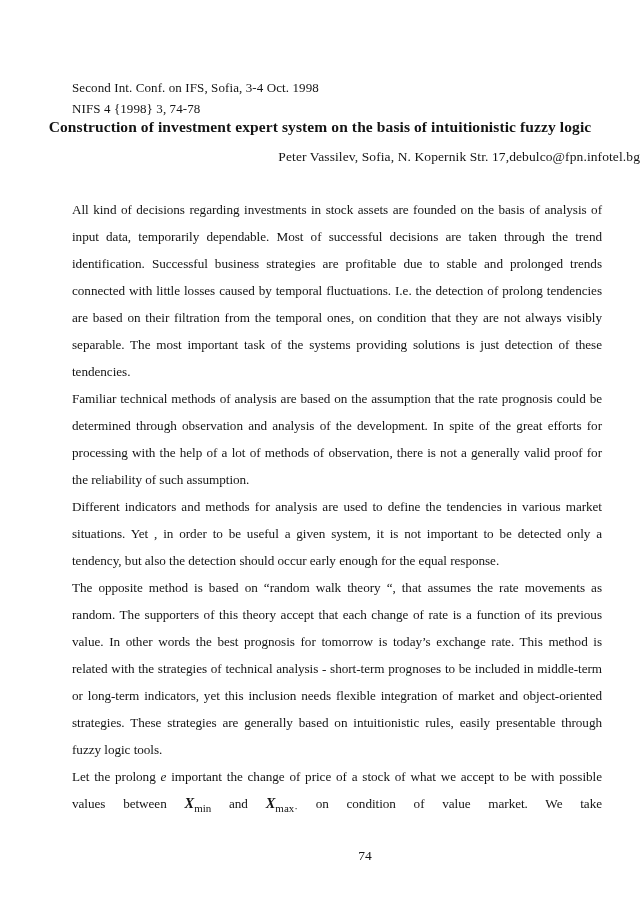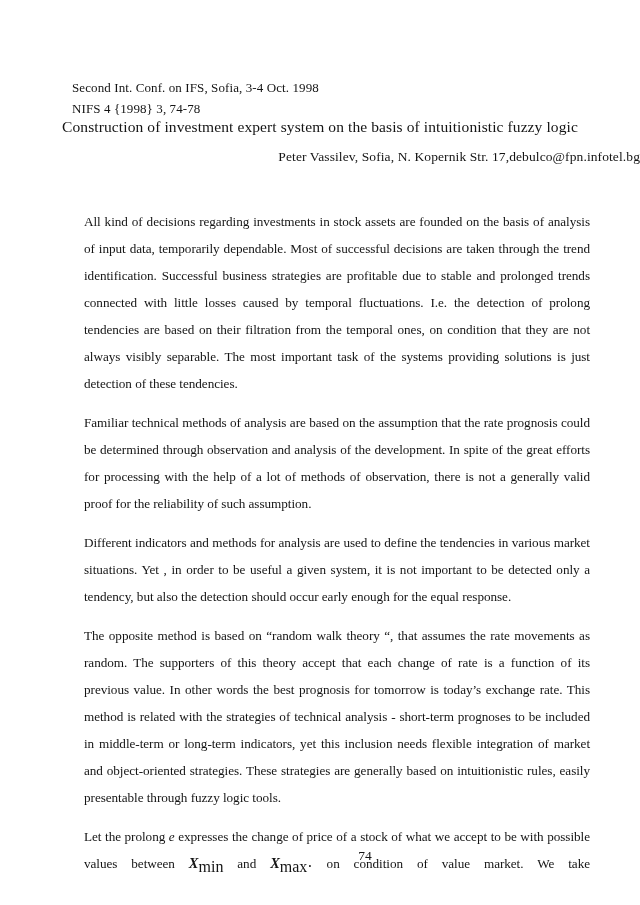--- a/index.html
+++ b/index.html
@@ -29,20 +29,21 @@
   }
   .paper-title {
     position: absolute;
     top: 118px;
     left: 0;
     width: 640px;
     text-align: center;
     font-size: 15.5px;
     letter-spacing: 0.1px;
     white-space: nowrap;
+    font-weight: bold;
   }
   .author-line {
     position: absolute;
     top: 149px;
     left: 0;
     width: 640px;
     text-align: right;
     font-size: 13.5px;
     letter-spacing: 0.1px;
     white-space: nowrap;
@@ -51,35 +52,35 @@
     position: absolute;
     top: 196px;
     left: 72px;
     width: 530px;
     font-size: 13.2px;
     line-height: 27px;
     text-align: justify;
     letter-spacing: -0.05px;
   }
   .content p {
-    margin: 12px;
+    margin: 0;
     padding: 0;
   }
   .math-para {
     text-align: justify;
     text-align-last: justify;
   }
   .mvar {
     font-style: italic;
     font-weight: 600;
     font-size: 14.5px;
     letter-spacing: 0;
   }
   .mvar-sub {
-    font-size: 16px;
+    font-size: 11px;
     letter-spacing: 0;
   }
   .fn-e {
     font-style: italic;
   }
   .page-number {
     position: absolute;
     top: 848px;
     left: 0;
     width: 640px;
@@ -100,18 +101,18 @@
 
   <div class="paper-title">Construction of investment expert system on the basis of intuitionistic fuzzy logic</div>
 
   <div class="author-line">Peter Vassilev, Sofia, N. Kopernik Str. 17,debulco@fpn.infotel.bg</div>
 
   <div class="content">
     <p>All kind of decisions regarding investments in stock assets are founded on the basis of analysis of input data, temporarily dependable. Most of successful decisions are taken through the trend identification. Successful business strategies are profitable due to stable and prolonged trends connected with little losses caused by temporal fluctuations. I.e. the detection of prolong tendencies are based on their filtration from the temporal ones, on condition that they are not always visibly separable. The most important task of the systems providing solutions is just detection of these tendencies.</p>
     <p>Familiar technical methods of analysis are based on the assumption that the rate prognosis could be determined through observation and analysis of the development. In spite of the great efforts for processing with the help of a lot of methods of observation, there is not a generally valid proof for the reliability of such assumption.</p>
     <p>Different indicators and methods for analysis are used to define the tendencies in various market situations. Yet , in order to be useful a given system, it is not important to be detected only a tendency, but also the detection should occur early enough for the equal response.</p>
     <p>The opposite method is based on “random walk theory “, that assumes the rate movements as random. The supporters of this theory accept that each change of rate is a function of its previous value. In other words the best prognosis for tomorrow is today’s exchange rate. This method is related with the strategies of technical analysis - short-term prognoses to be included in middle-term or long-term indicators, yet this inclusion needs flexible integration of market and object-oriented strategies. These strategies are generally based on intuitionistic rules, easily presentable through fuzzy logic tools.</p>
-    <p class="math-para"><span>Let the prolong </span><span class="fn-e">e</span><span> expresses the change of price of a stock of what we accept to be with possible values between </span><span class="mvar">X</span><sub class="mvar-sub">min</sub><span> and </span><span class="mvar">X</span><sub class="mvar-sub">max·</sub><span> on condition of value market. We take</span></p>
+    <p class="math-para"><span>Let the prolong </span><span class="fn-e">e</span><span> important the change of price of a stock of what we accept to be with possible values between </span><span class="mvar">X</span><sub class="mvar-sub">min</sub><span> and </span><span class="mvar">X</span><sub class="mvar-sub">max·</sub><span> on condition of value market. We take</span></p>
   </div>
 
   <div class="page-number">74</div>
 
 </div>
 
 </body></html>

